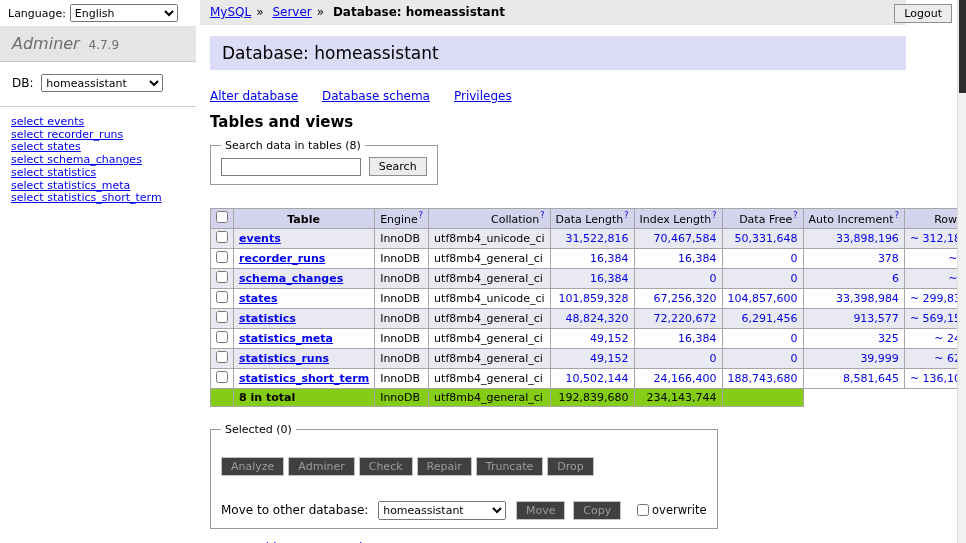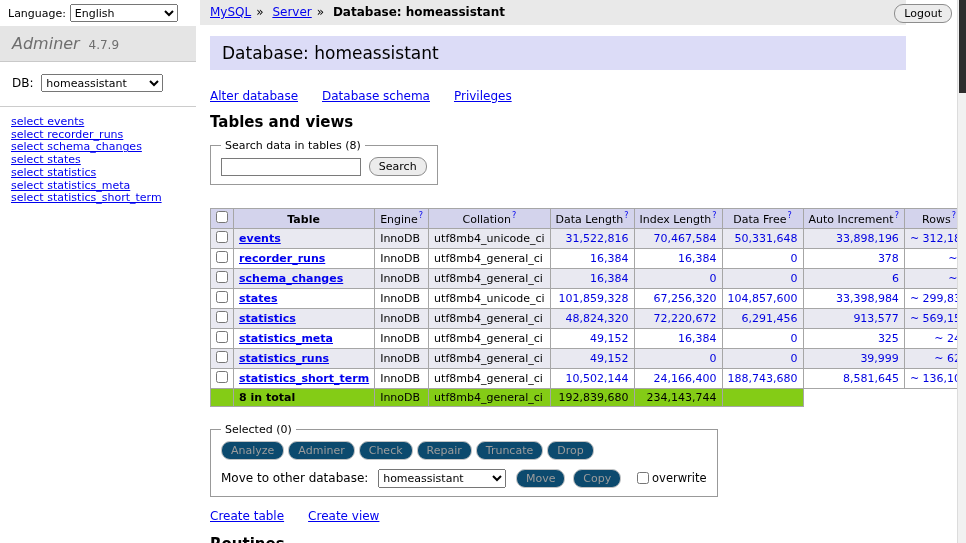--- a/index.html
+++ b/index.html
@@ -17,23 +17,23 @@
   .lang-bar span { font-size:11px; }
   .lang-bar select { font-size:11px; width:108px; height:18px; }
   .breadcrumb {
     position:absolute; left:200px; top:0; width:706px; height:25px;
     background:#e9e9e9; line-height:25px; padding-left:10px; font-size:12px;
   }
   .breadcrumb .sep { margin:0 5px; color:#000; }
   .logout-wrap { position:absolute; top:4px; right:14px; }
   .btn {
     font-size:11px; padding:2px 9px; background:#ececec;
-    border:1px solid #8d8d8d; border-radius:9px; color:#000;
-  }
-  .btn:disabled { color:#9c9c9c; border-color:#c4c4c4; background:#0c4a6e; }
+    border:1px solid #8d8d8d; border-radius:0; color:#000;
+  }
+  .btn:disabled { color:#9c9c9c; border-color:#c4c4c4; background:#404040;margin-top:16px; }
 
   
   .sidebar { position:absolute; left:0; top:26px; width:196px; bottom:0; }
   .app-block { background:#e5e5e5; padding:8px 12px; border-bottom:1px solid #c9c9c9; }
   .app-name { font-style:italic; font-size:16px; color:#6e6e6e; }
   .app-version { font-size:12px; color:#6e6e6e; margin-left:5px; }
   .db-row { padding:12px 12px 4px; font-size:12px; }
   .db-row select { width:122px; height:18px; font-size:11px; margin-left:4px; }
   .menu-actions { margin:8px 12px 0; width:174px; }
   .menu-actions a { margin-right:14px; white-space:nowrap; font-size:12px; line-height:16px; }
@@ -52,21 +52,21 @@
   legend { font-size:11px; padding:0 4px; }
   fieldset.search-box { margin:8px 0 12px; }
   .search-box input[type=text] { width:140px; height:18px; border:1px solid #7a7a7a; font-size:11px; padding:1px 3px; }
   .search-box .btn { margin-left:4px; }
 
   table.tables { border-collapse:collapse; margin:11px 0 0; }
   .tables th, .tables td {
     border:1px solid #a6a6a6; padding:2px 5px; font-size:11px;
     white-space:nowrap; height:13px;
   }
-  .tables thead th { background:#d3d3ec; font-weight:normal; text-align:center; }
+  .tables thead th { background:#d3d3ec; font-weight:normal; text-align:right; }
   .tables thead th:nth-of-type(2) { font-weight:bold; text-align:center; }
   .tables thead sup { font-size:8px; color:#0000ee; margin-left:1px; }
   .tables tbody.rows tr:nth-of-type(odd) { background:#e9e9f1; }
   .tables .check { width:19px; text-align:center; }
   .tables .check input { margin:0; width:12px; height:12px; }
   .tables td.name a { font-weight:bold; }
   .tables td.num { text-align:right; }
   .tables td.num a { color:#0000e0; text-decoration:none; }
   .tables tbody.total td { background:#84cc16; }
   .tables tbody.total td.name { font-weight:bold; }
@@ -128,22 +128,22 @@
     </select>
   </div>
 
 
   <hr class="side-sep">
 
   <p class="menu-tables">
 
   <a>select events</a>
       <a>select recorder_runs</a>
+      <a>select states</a>
       <a>select schema_changes</a>
-      <a>select states</a>
       <a>select statistics</a>
       <a>select statistics_meta</a>
       <a>select statistics_short_term</a>
     </p>
 </div>
 
 <div class="content">
 
   <h2 class="page-title">Database: homeassistant</h2>
 

